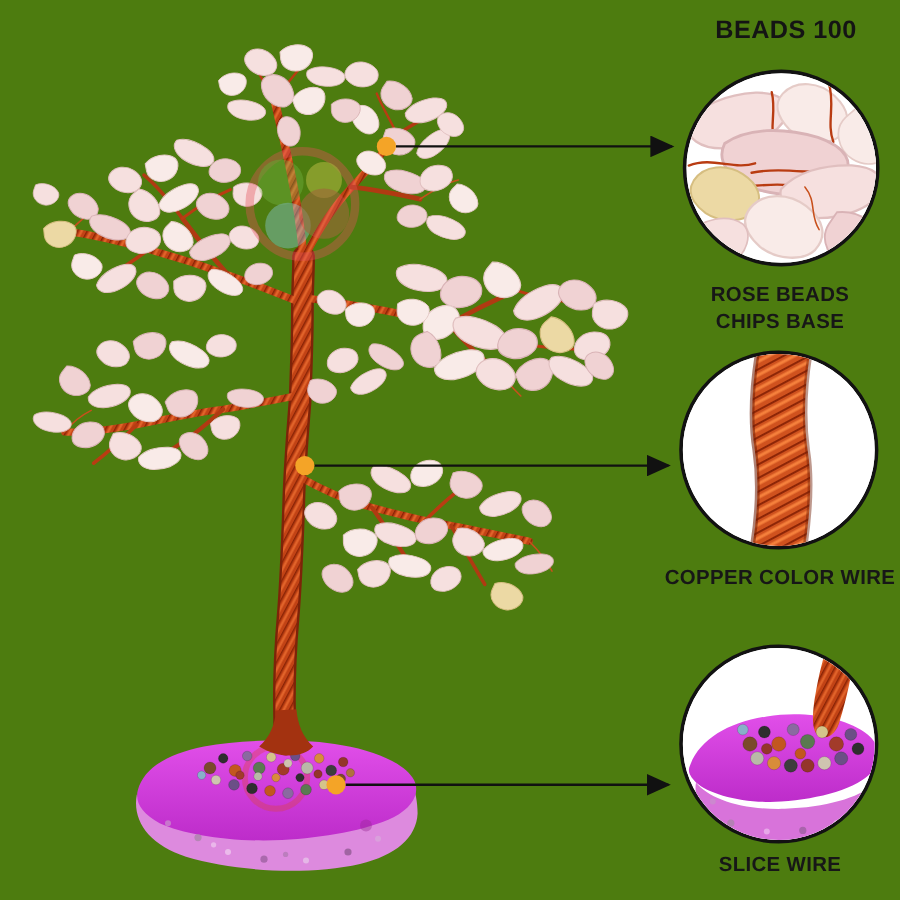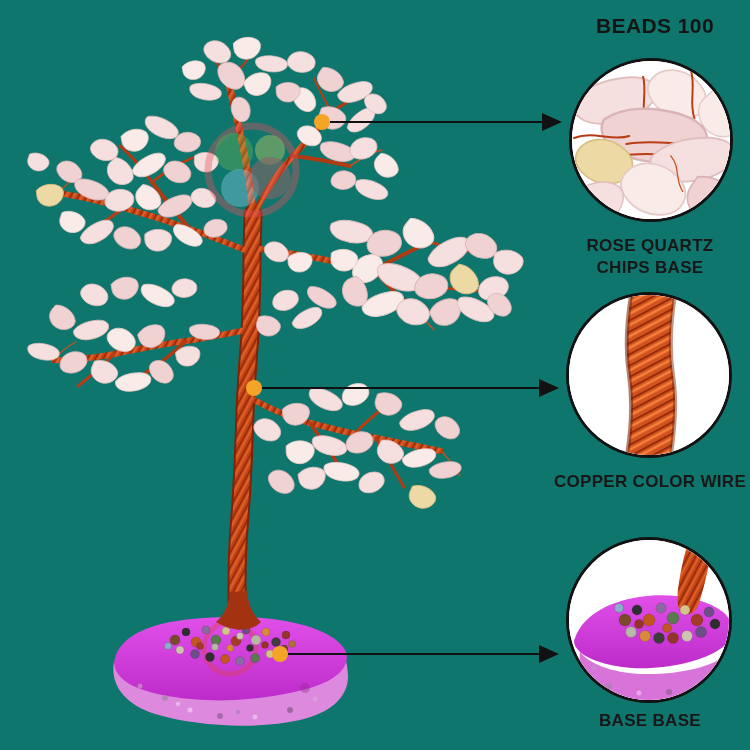--- a/index.html
+++ b/index.html
@@ -1,17 +1,17 @@
 <!DOCTYPE html>
 <html><head>
 <meta charset="utf-8">
 <style>
   html,body{margin:0;padding:0;background:#ffffff;}
   body{width:750px;height:750px;font-family:"Liberation Sans",sans-serif;}
-  .stage{position:relative;width:750px;height:750px;background:#0f766e;overflow:hidden;}
+  .stage{position:relative;width:750px;height:750px;background:#4d7c0f;overflow:hidden;}
   .scene{position:absolute;left:0;top:0;width:750px;height:750px;}
   .title{position:absolute;left:556px;top:14px;width:198px;text-align:center;
          font-size:21px;font-weight:800;letter-spacing:.4px;color:#141414;}
   .zoom-circle{position:absolute;border:3px solid #121212;border-radius:50%;
                overflow:hidden;background:#fff;box-sizing:content-box;}
   #circle-rose{left:569px;top:58px;width:158px;height:158px;}
   #circle-wire{left:566px;top:292px;width:160px;height:160px;}
   #circle-base{left:566px;top:537px;width:160px;height:160px;}
   .zoom-circle svg{display:block;width:100%;height:100%;}
   .callout-label{position:absolute;text-align:center;font-weight:800;font-size:17px;
@@ -292,21 +292,21 @@
       <path d="M55,84 C85,78 115,88 148,82" class="wire-thin" stroke-width="2.6"></path>
       <use href="#cA" transform="translate(34,102) rotate(10) scale(2.1)" class="yw"></use>
       <use href="#cC" transform="translate(124,100) rotate(-10) scale(2.4)" class="p1"></use>
       <use href="#cA" transform="translate(84,130) rotate(15) scale(2.4)" class="p3"></use>
       <use href="#cB" transform="translate(142,142) rotate(25) scale(2)" class="p2"></use>
       <use href="#cB" transform="translate(28,142) rotate(-20) scale(1.8)" class="p1"></use>
       <path d="M100,96 C110,108 104,120 112,132" class="wire-fine" stroke-width="2"></path>
     </svg>
   </div>
   <div class="callout-label" id="label-rose">
-    <span>ROSE QUARTZ</span>
+    <span>ROSE BEADS</span>
     <span>CHIPS BASE</span>
   </div>
 
   <div class="zoom-circle" id="circle-wire">
     <svg viewBox="0 0 160 160">
       <defs>
         <pattern id="twistW" patternUnits="userSpaceOnUse" width="10" height="10" patternTransform="rotate(62)">
           <rect width="10" height="10" fill="#d0521e"></rect>
           <line x1="0" y1="0" x2="0" y2="10" stroke="#8a2406" stroke-width="3.2"></line>
           <line x1="5" y1="0" x2="5" y2="10" stroke="#f5803c" stroke-width="2.6"></line>
@@ -354,16 +354,16 @@
         <circle cx="118" cy="96" r="5.5" fill="#cfc4b0"></circle>
           <circle cx="132" cy="92" r="5.5" fill="#6b4f86"></circle>
         <circle cx="146" cy="84" r="5" fill="#2e2e2e"></circle>
           <circle cx="50" cy="68" r="4.5" fill="#88b0c9"></circle>
         <circle cx="98" cy="88" r="4.5" fill="#c2571f"></circle>
           <circle cx="70" cy="84" r="4.5" fill="#94352a"></circle>
       </g>
     </svg>
   </div>
   <div class="callout-label" id="label-base">
-    <span>BASE BASE</span>
+    <span>SLICE WIRE</span>
   </div>
 
 </div>
 
 </body></html>

